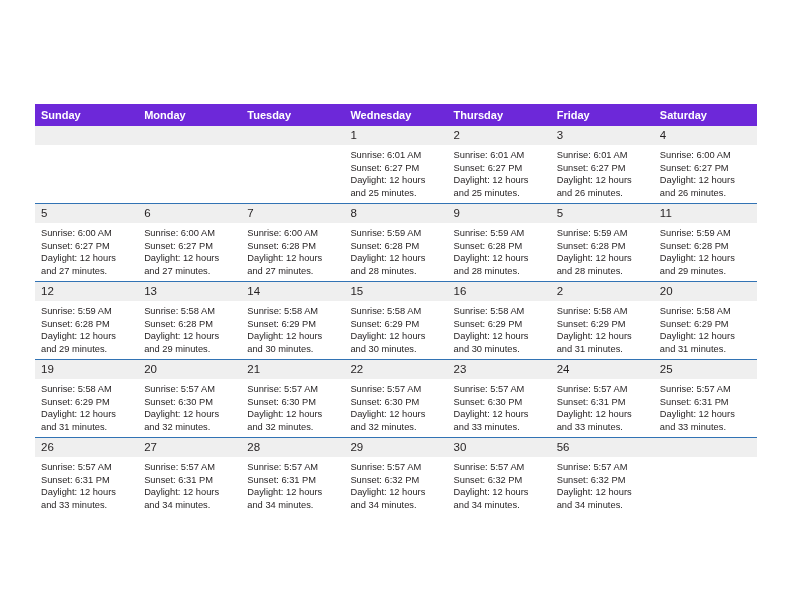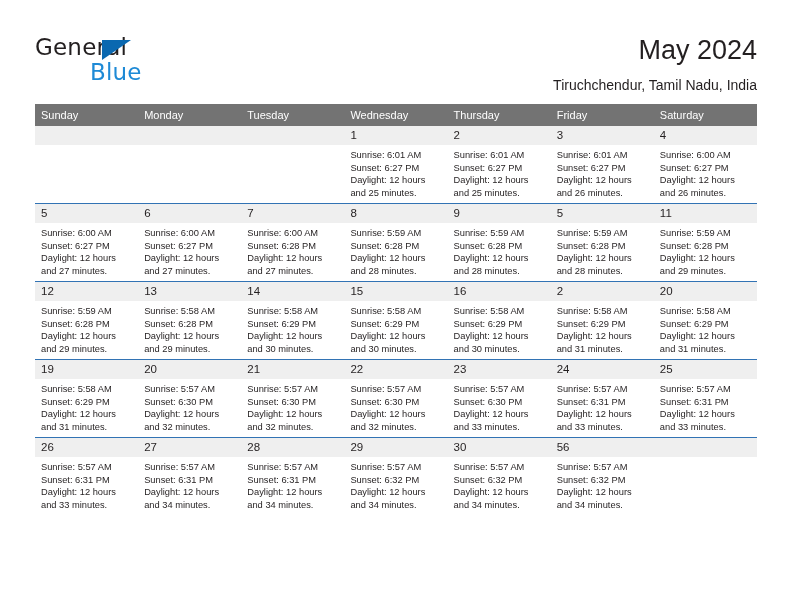--- a/index.html
+++ b/index.html
@@ -89,24 +89,24 @@
   
   .calendar {
     position: absolute;
     left: 35px;
     top: 104px;
     width: 722px;
     border-collapse: collapse;
     table-layout: fixed;
   }
   .calendar th {
-    background: #737373;
+    background: #6d28d9;
     color: #ffffff;
     font-size: 11px;
-    font-weight: normal;
+    font-weight: bold;
     text-align: left;
     padding: 5px 0 5px 6px;
     height: 11px;
     border: none;
     margin-top: 8px;
   }
   .calendar td {
     width: 103.14px;
     height: 77px;
     vertical-align: top;
@@ -138,31 +138,20 @@
   }
   .cellbody div {
     white-space: nowrap;
   }
 </style>
 </head>
 <body>
 
 <div class="page">
 
-  <div class="header">
-
-    <div class="logo">
-      <span class="logo-general">General</span>
-      <span class="logo-triangle"></span>
-      <span class="logo-blue">Blue</span>
-    </div>
-
-    <div class="title">May 2024</div>
-    <div class="subtitle">Tiruchchendur, Tamil Nadu, India</div>
-  </div>
 
   <table class="calendar">
     <thead>
       <tr>
         <th>Sunday</th>
         <th>Monday</th>
         <th>Tuesday</th>
         <th>Wednesday</th>
         <th>Thursday</th>
         <th>Friday</th>

